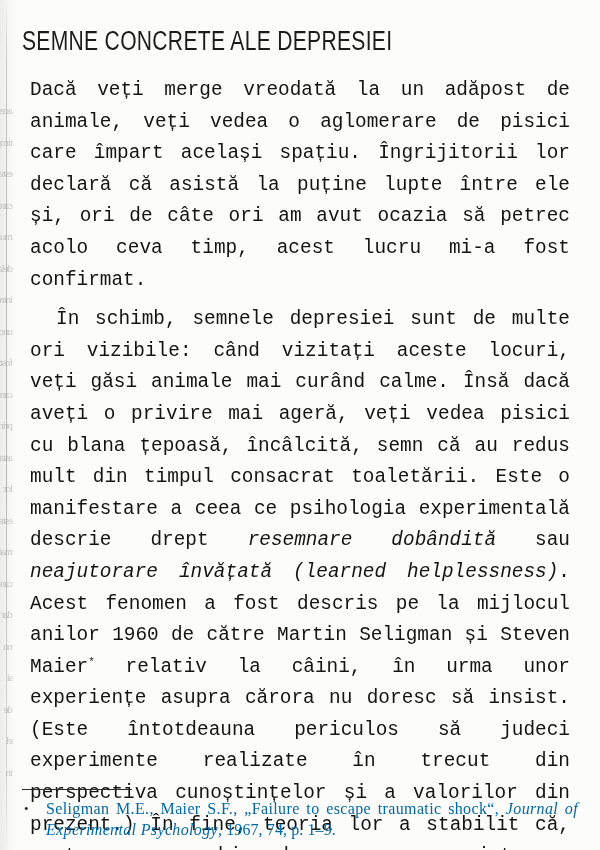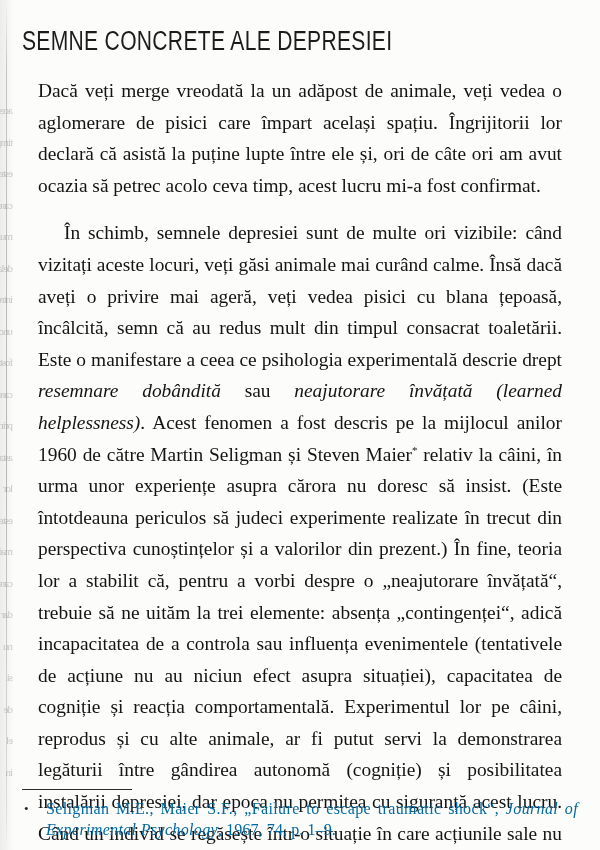--- a/index.html
+++ b/index.html
@@ -73,27 +73,28 @@
     line-height: 30px;
     font-weight: 400;
     letter-spacing: 0.4px;
     transform: scaleX(0.78);
     transform-origin: left center;
     color: #1c1c1c;
     white-space: nowrap;
   }
 
   p.body-par {
-    margin: 16px;
+    margin: 8px;
     font-size: 19.4px;
     line-height: 31.6px;
     text-align: justify;
     text-justify: inter-word;
     color: #141414;
     hyphens: manual;
+    font-family: Liberation Mono, monospace;
   }
   p.first-par {
     margin-top: 19px;
     text-indent: 0;
   }
   p.indent-par {
     text-indent: 26px;
   }
 
   i, em { font-style: italic; }

